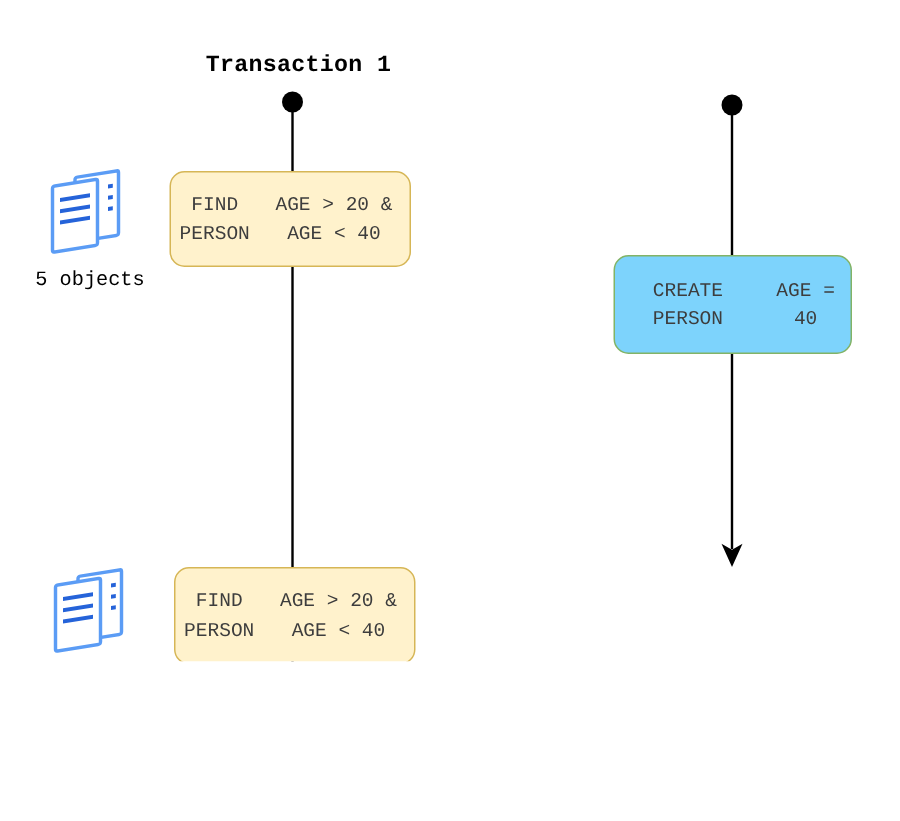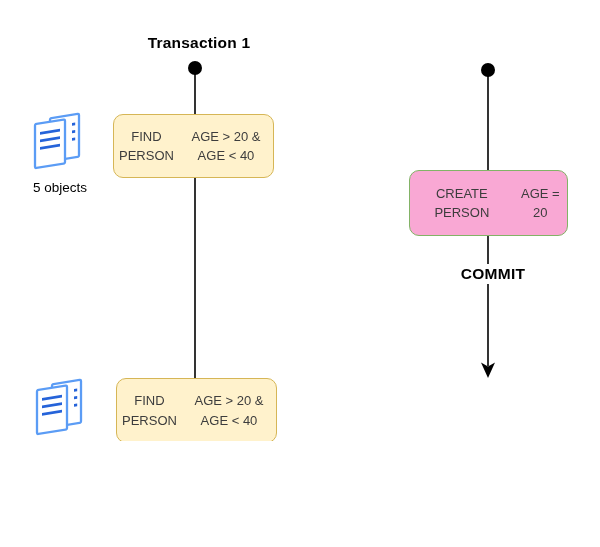--- a/index.html
+++ b/index.html
@@ -7,20 +7,21 @@
     padding: 0;
     background: #ffffff;
     font-family: "Liberation Sans", sans-serif;
   }
   .canvas {
     position: relative;
     width: 600px;
     height: 441px;
     background: #ffffff;
     overflow: hidden;
+    font-family: Liberation Mono, monospace;
   }
   .layer {
     position: absolute;
     left: 0;
     top: 0;
   }
   .txn-title {
     position: absolute;
     width: 180px;
     text-align: center;
@@ -40,21 +41,21 @@
     text-align: center;
     font-size: 13px;
     line-height: 1.5;
     color: #3d3d3d;
   }
   .op-box.yellow {
     background: #FFF2CC;
     border: 1.5px solid #D6B656;
   }
   .op-box.green {
-    background: #f9a8d4;
+    background: #7dd3fc;
     border: 1.5px solid #82B366;
   }
   .commit-label {
     position: absolute;
     background: #ffffff;
     padding: 1px 4px;
     font-size: 15.5px;
     font-weight: bold;
     color: #000000;
     text-align: center;
@@ -119,18 +120,17 @@
 
   <div class="op-box yellow" style="left:116px; top:378px; width:161px; height:65px;">
     <span>FIND PERSON</span>
     <span>AGE &gt; 20 &amp; AGE &lt; 40</span>
   </div>
 
 
 
   <div class="op-box green" style="left:409px; top:170px; width:159px; height:66px;">
     <span>CREATE PERSON</span>
-    <span>AGE = 20</span>
+    <span>AGE = 40</span>
   </div>
 
-  <div class="commit-label" style="left:452px; top:264px; width:74px;">COMMIT</div>
 
 </div>
 
 </body></html>

